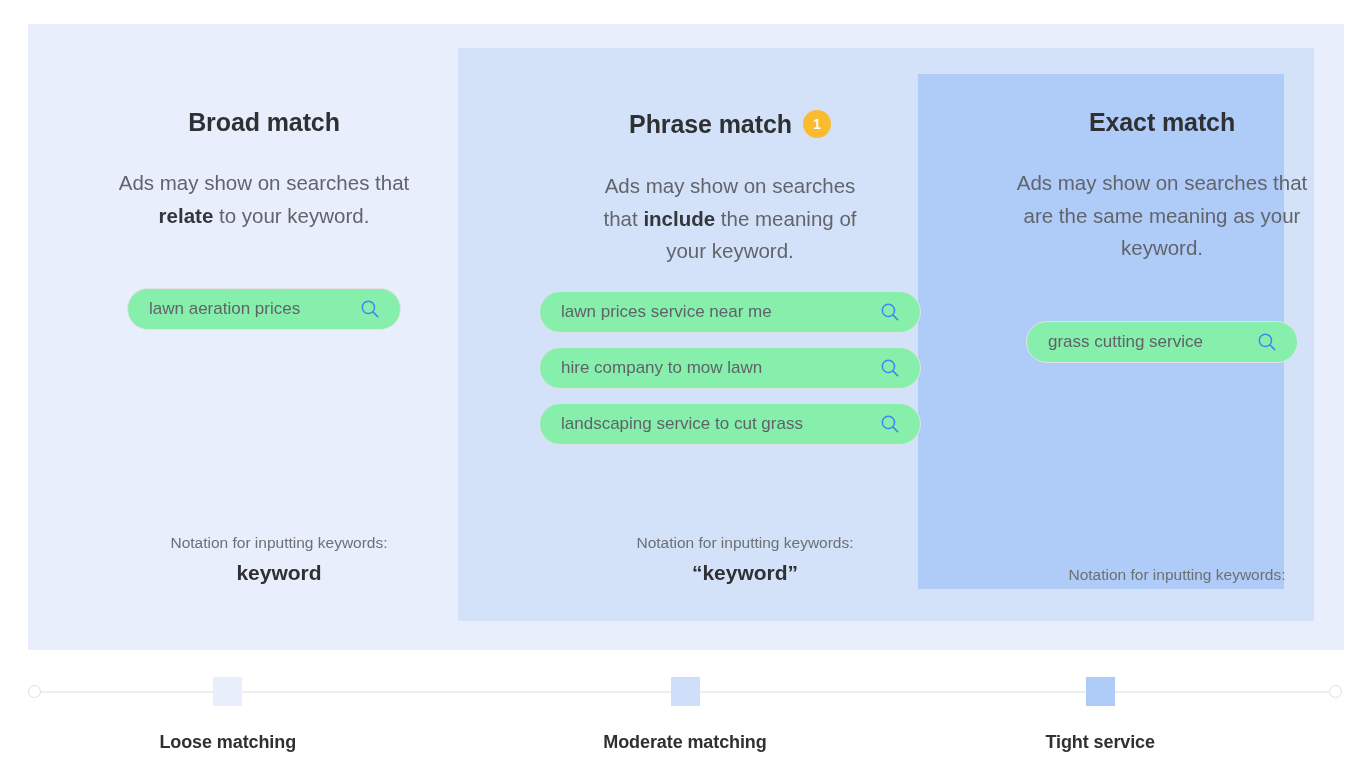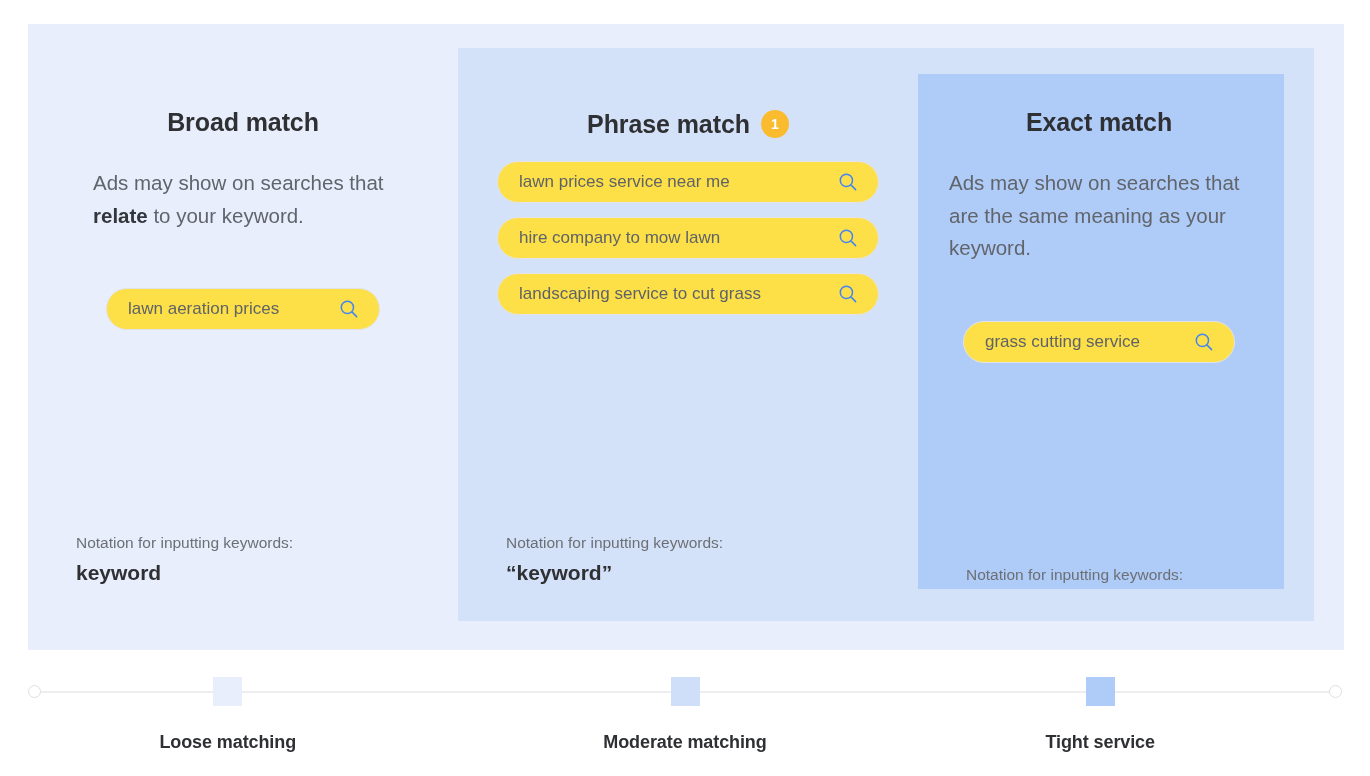--- a/index.html
+++ b/index.html
@@ -52,20 +52,21 @@
     width: 1316px;
     height: 626px;
     display: flex;
   }
   .col {
     position: relative;
     box-sizing: border-box;
     display: flex;
     flex-direction: column;
     align-items: center;
+    margin-left: 21px;
   }
   .col-broad  { width: 430px; padding-top: 86px; }
   .col-phrase { width: 460px; padding-top: 86px; }
   .col-exact  { width: 362px; padding-top: 86px; }
 
   .col-title {
     font-size: 25px;
     font-weight: bold;
     color: #2f3033;
     letter-spacing: -0.1px;
@@ -92,39 +93,40 @@
     line-height: 1;
     flex: 0 0 auto;
   }
 
   .col-desc {
     margin: 0;
     padding-top: 32px;
     font-size: 20.5px;
     line-height: 32.5px;
     color: #61656b;
+    text-align: center;
   }
   .col-desc b { color: #33363b; font-weight: bold; }
   .desc-broad  { width: 300px; }
   .desc-phrase { width: 262px; }
   .desc-exact  { width: 300px; }
 
   
   .pills {
     display: flex;
     flex-direction: column;
     gap: 14px;
     align-items: center;
   }
   .pills-broad  { margin-top: 56px; }
   .pills-phrase { margin-top: 23px; }
   .pills-exact  { margin-top: 56px; }
 
   .pill {
-    background: #fde047;
+    background: #86efac;
     border: 1px solid #e2e3e5;
     border-radius: 100px;
     height: 42px;
     display: flex;
     align-items: center;
     justify-content: space-between;
     box-sizing: border-box;
     padding: 0 20px 0 21px;
   }
   .pill-broad  { width: 274px; }
@@ -142,20 +144,21 @@
     height: 20px;
     display: block;
   }
 
   
   .notation {
     position: absolute;
     left: 0;
     right: 18px;
     bottom: 64px;
+    text-align: center;
     padding-left: 48px;
   }
   .notation-label {
     font-size: 15.5px;
     color: #6c7075;
     line-height: 1.4;
     display: block;
   }
   .notation-value {
     font-size: 21px;
@@ -247,20 +250,23 @@
       <span class="notation-label">Notation for inputting keywords:</span>
       <span class="notation-value">keyword</span>
     </div>
   </div>
 
   <div class="col col-phrase">
     <h2 class="col-title">
       <span>Phrase match</span>
       <span class="badge">1</span>
     </h2>
+    <p class="col-desc desc-phrase">
+      <span>Ads may show on searches that </span><b>include</b><span> the meaning of your keyword.</span>
+    </p>
     <div class="pills pills-phrase">
       <div class="pill pill-phrase">
         <span class="pill-text">lawn prices service near me</span>
         <svg class="search-icon" viewBox="0 0 20 20">
           <circle cx="8.4" cy="8.4" r="6.1" fill="none" stroke="#4285F4" stroke-width="1.5"></circle>
           <line x1="12.9" y1="12.9" x2="17.6" y2="17.6" stroke="#4285F4" stroke-width="1.5" stroke-linecap="round"></line>
         </svg>
       </div>
       <div class="pill pill-phrase">
         <span class="pill-text">hire company to mow lawn</span>

